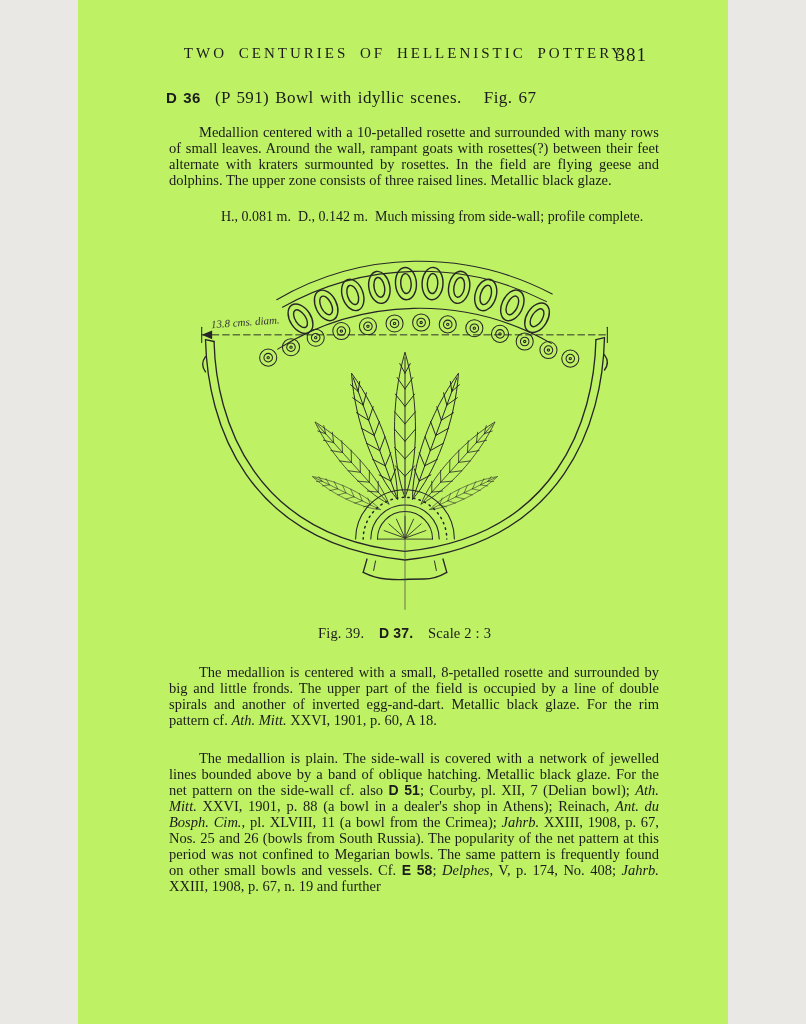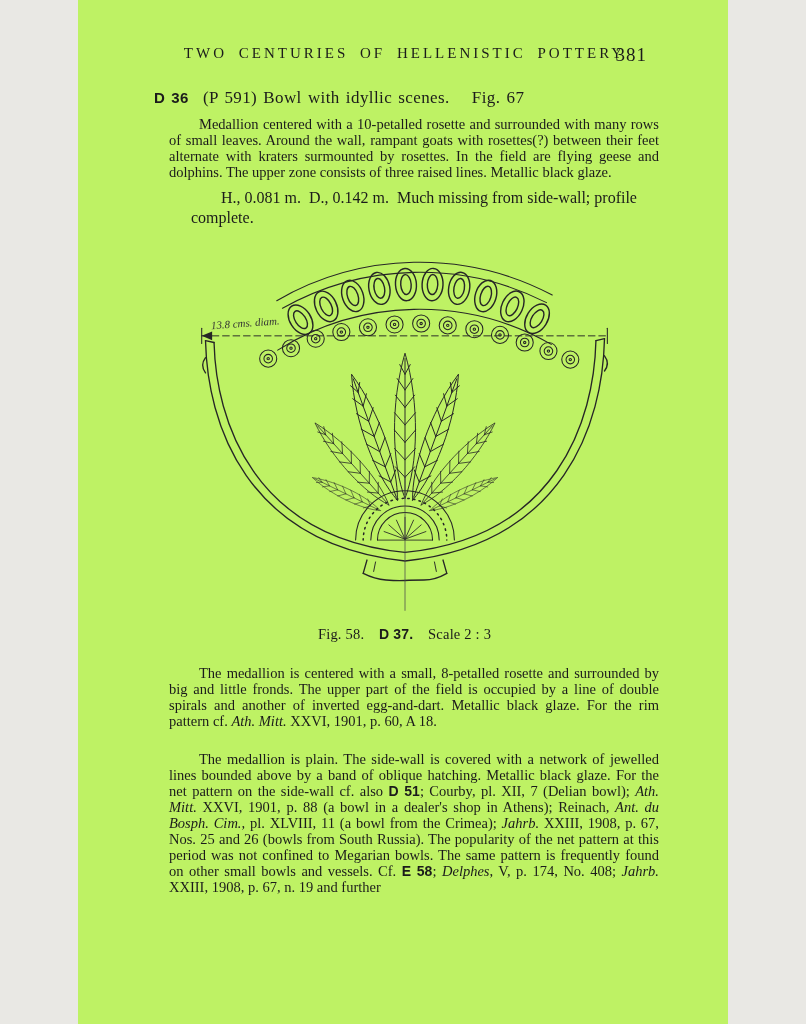--- a/index.html
+++ b/index.html
@@ -8,28 +8,28 @@
     width: 650px; height: 1024px; margin: 0 auto;
     background: #bef264; color: #1b1b1b;
     font-family: "Liberation Serif", serif;
     padding: 44px 69px 0 72px;
     position: relative; overflow: hidden;
   }
   .running-head { position: relative; text-align: center; height: 22px; }
   .head-title { font-size: 15px; letter-spacing: 3px; word-spacing: 5px; display: inline-block; }
   .page-num { position: absolute; right: 12px; top: 0; font-size: 19px; letter-spacing: 1px; }
   .entry { margin-top: 22px; }
-  .entry-heading { margin: 4px; font-size: 17px; font-weight: normal; letter-spacing: 0.4px; word-spacing: 1.5px; }
+  .entry-heading { margin: 16px; font-size: 17px; font-weight: normal; letter-spacing: 0.4px; word-spacing: 1.5px; }
   .entry-id { font-family: "Liberation Sans", sans-serif; font-weight: bold; font-size: 15px; margin-right: 8px; }
   .fig-ref { margin-left: 16px; }
   .body-par {
     margin: 8px 0 0 19px; text-align: justify; text-indent: 30px;
     font-size: 14.5px; line-height: 16px;
   }
-  .dims { margin: 8px 0 0 41px; text-indent: 30px; font-size: 16px; line-height: 20px; }
+  .dims { margin: 19px 0 0 41px; text-indent: 30px; font-size: 14px; line-height: 20px; }
   .seg-b { font-family: "Liberation Sans", sans-serif; font-weight: bold; font-size: 14px; }
   .seg-i { font-style: italic; }
   figure.plate { margin: 10px 0 0; text-align: center; }
   figure.plate svg { display: block; margin: 0 auto; }
   figcaption { font-size: 14.5px; margin-top: 8px; letter-spacing: 0.2px; }
 </style>
 </head>
 <body>
 
 <div class="page">
@@ -140,21 +140,21 @@
           <path d="M201,318 A29,29 0 0 1 259,318"></path>
           <path d="M201,318 H259" stroke-width="0.9"></path>
           <path d="M230,317 L230,294 M230,317 L221,297 M230,317 L239,297 M230,317 L213,302 M230,317 L247,302 M230,317 L208,309 M230,317 L252,309" stroke-width="0.9"></path>
         </g>
 
         <line x1="230" y1="250" x2="230" y2="392" stroke-width="0.8" stroke="#4a4a4a"></line>
       </g>
 
       <text x="26" y="96" font-size="11.5" font-style="italic" fill="#333" transform="rotate(-4 26 96)">13.8 cms. diam.</text>
     </svg>
-    <figcaption><span>Fig. 58. </span><span class="seg-b">D 37.</span><span> Scale 2 : 3</span></figcaption>
+    <figcaption><span>Fig. 39. </span><span class="seg-b">D 37.</span><span> Scale 2 : 3</span></figcaption>
   </figure>
 
   <section class="entry">
     <p class="body-par"><span>The medallion is centered with a small, 8-petalled rosette and surrounded by big and little fronds. The upper part of the field is occupied by a line of double spirals and another of inverted egg-and-dart. Metallic black glaze. For the rim pattern cf. </span><span class="seg-i">Ath. Mitt.</span><span> XXVI, 1901, p. 60, A 18.</span></p>
   </section>
 
   <section class="entry">
     <p class="body-par"><span>The medallion is plain. The side-wall is covered with a network of jewelled lines bounded above by a band of oblique hatching. Metallic black glaze. For the net pattern on the side-wall cf. also </span><span class="seg-b">D 51</span><span>; Courby, pl. XII, 7 (Delian bowl); </span><span class="seg-i">Ath. Mitt.</span><span> XXVI, 1901, p. 88 (a bowl in a dealer's shop in Athens); Reinach, </span><span class="seg-i">Ant. du Bosph. Cim.,</span><span> pl. XLVIII, 11 (a bowl from the Crimea); </span><span class="seg-i">Jahrb.</span><span> XXIII, 1908, p. 67, Nos. 25 and 26 (bowls from South Russia). The popularity of the net pattern at this period was not confined to Megarian bowls. The same pattern is frequently found on other small bowls and vessels. Cf. </span><span class="seg-b">E 58</span><span>; </span><span class="seg-i">Delphes</span><span>, V, p. 174, No. 408; </span><span class="seg-i">Jahrb.</span><span> XXIII, 1908, p. 67, n. 19 and further</span></p>
   </section>
 

